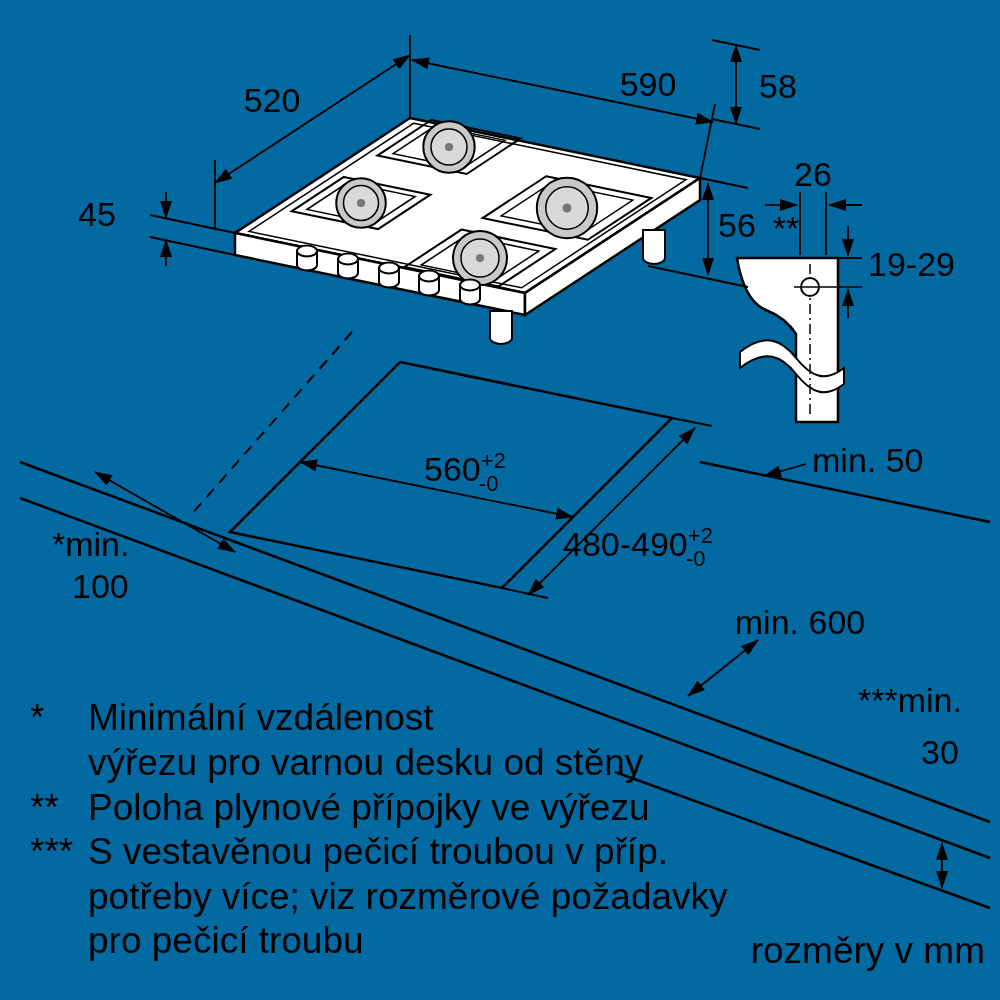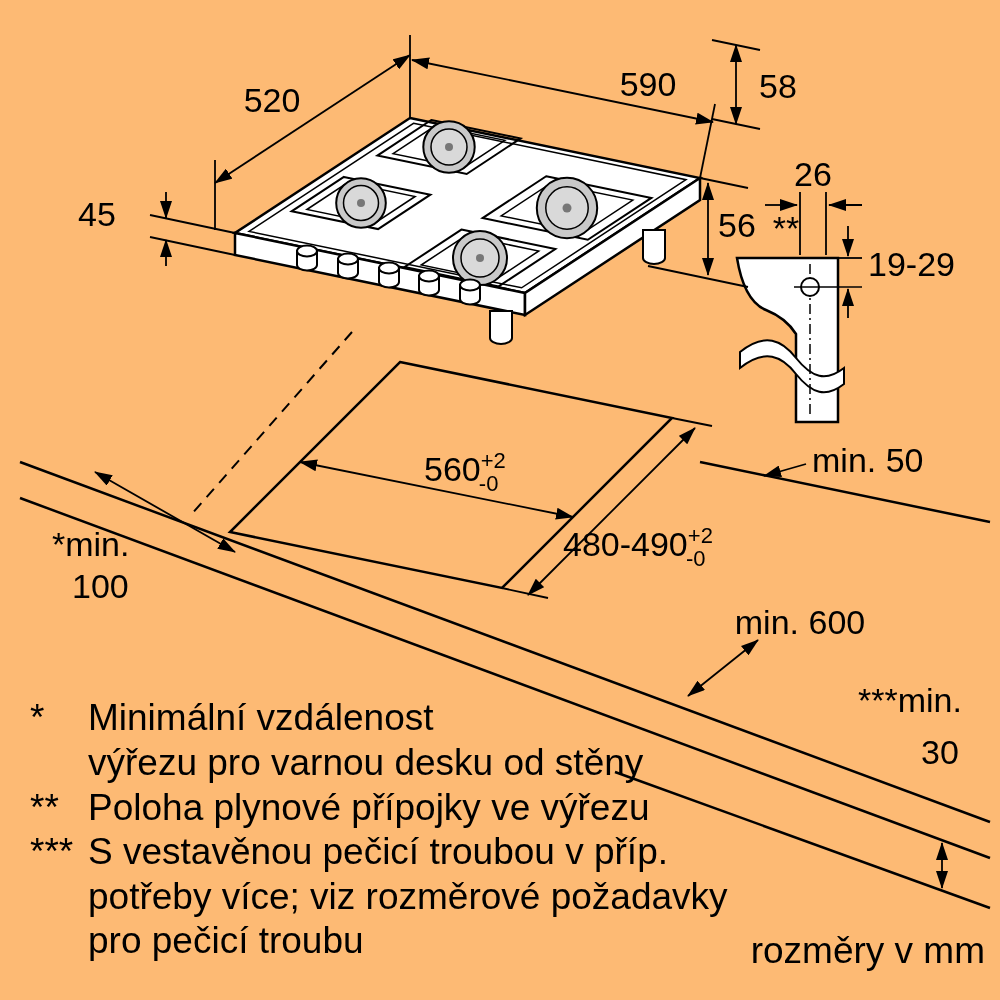--- a/index.html
+++ b/index.html
@@ -1,16 +1,16 @@
 <!DOCTYPE html>
 <html><head>
 <meta charset="utf-8">
 <style>
   html,body{margin:0;padding:0;background:#fff;}
-  #stage{width:1000px;height:1000px;position:relative;background:#fdba74;}
+  #stage{width:1000px;height:1000px;position:relative;background:#0369a1;}
   svg{display:block;}
   text{font-family:"Liberation Sans","DejaVu Sans",sans-serif;fill:#000;}
   .dim{font-size:34px;}
   .tol{font-size:22px;}
   .fn{font-size:37px;}
   .ln{stroke:#000;fill:none;}
   .thick{stroke-width:2.5;}
   .mid{stroke-width:2;}
   .thin{stroke-width:1.8;}
   .hair{stroke-width:1.5;}

